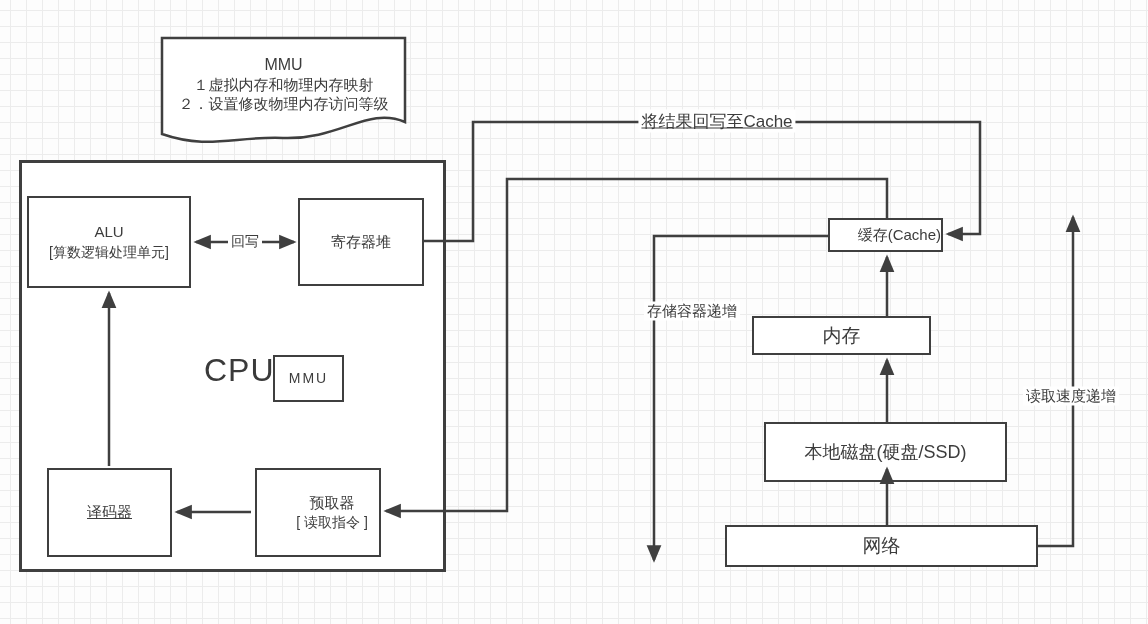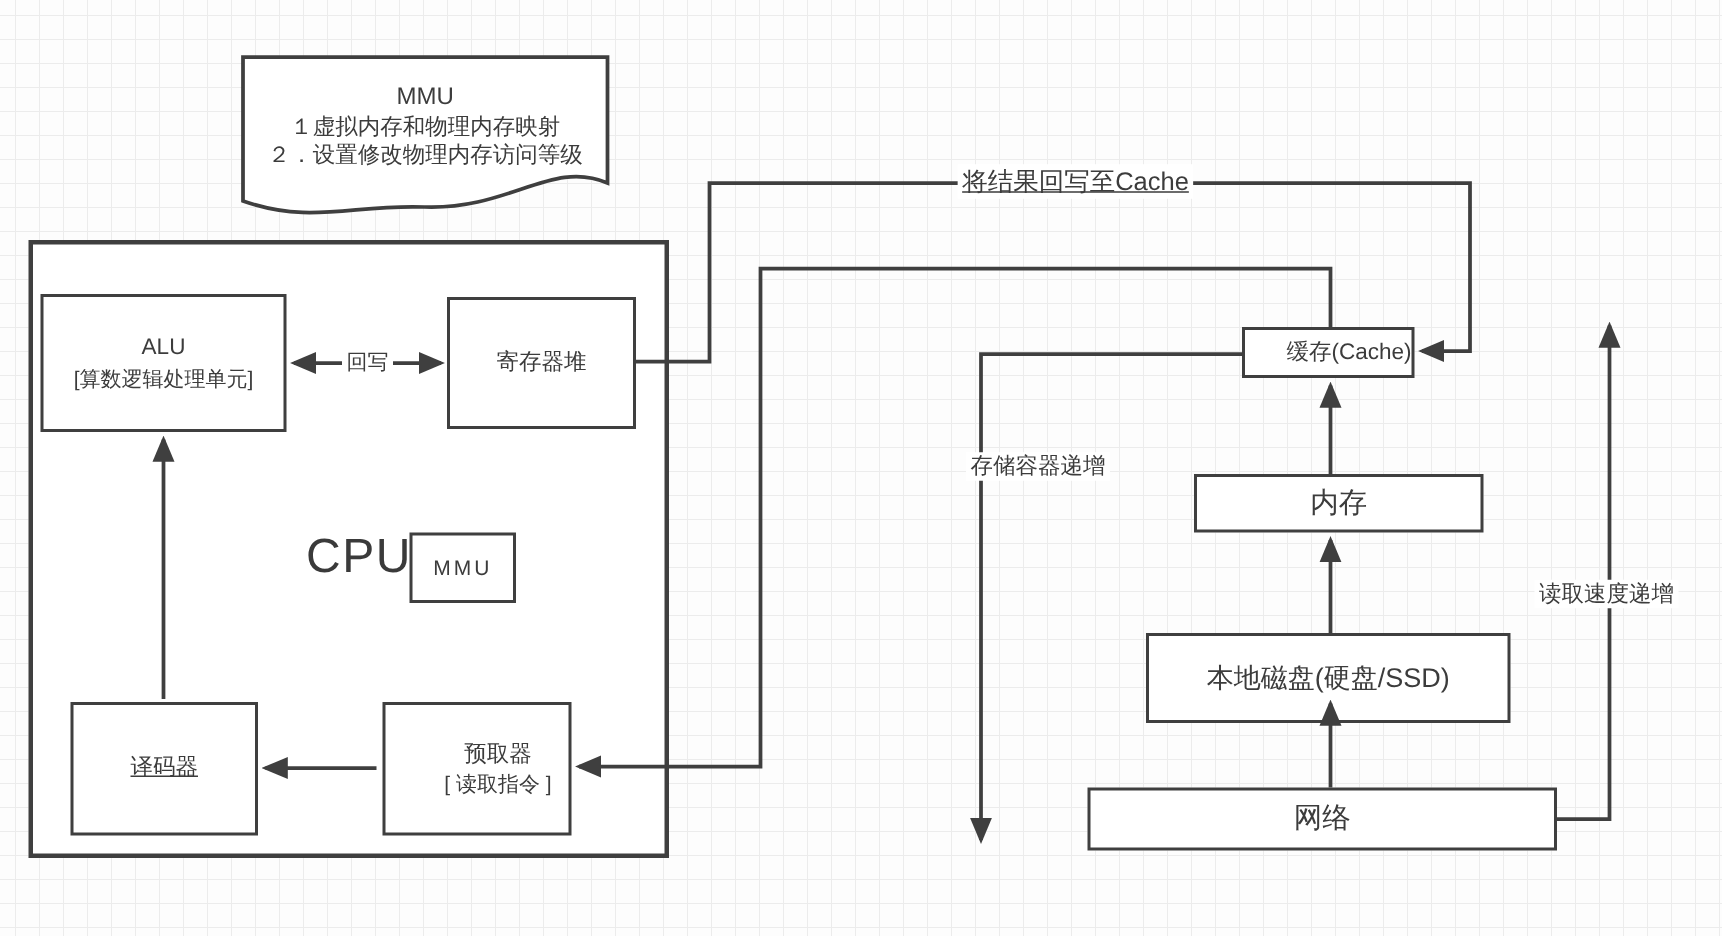--- a/index.html
+++ b/index.html
@@ -90,21 +90,21 @@
 
   <div class="box" style="left:255px;top:468px;width:126px;height:89px;padding-left:28px;">
     <div class="fs15">预取器</div>
     <div class="fs14">[ 读取指令 ]</div>
   </div>
 
   <div class="box" style="left:828px;top:218px;width:115px;height:34px;align-items:flex-end;">
     <div class="fs15">缓存(Cache)</div>
   </div>
 
-  <div class="box" style="left:796px;top:316px;width:193px;height:39px;">
+  <div class="box" style="left:752px;top:316px;width:179px;height:39px;">
     <div class="fs19">内存</div>
   </div>
 
   <div class="box" style="left:764px;top:422px;width:243px;height:60px;">
     <div class="fs18">本地磁盘(硬盘/SSD)</div>
   </div>
 
   <div class="box" style="left:725px;top:525px;width:313px;height:42px;">
     <div class="fs19">网络</div>
   </div>

